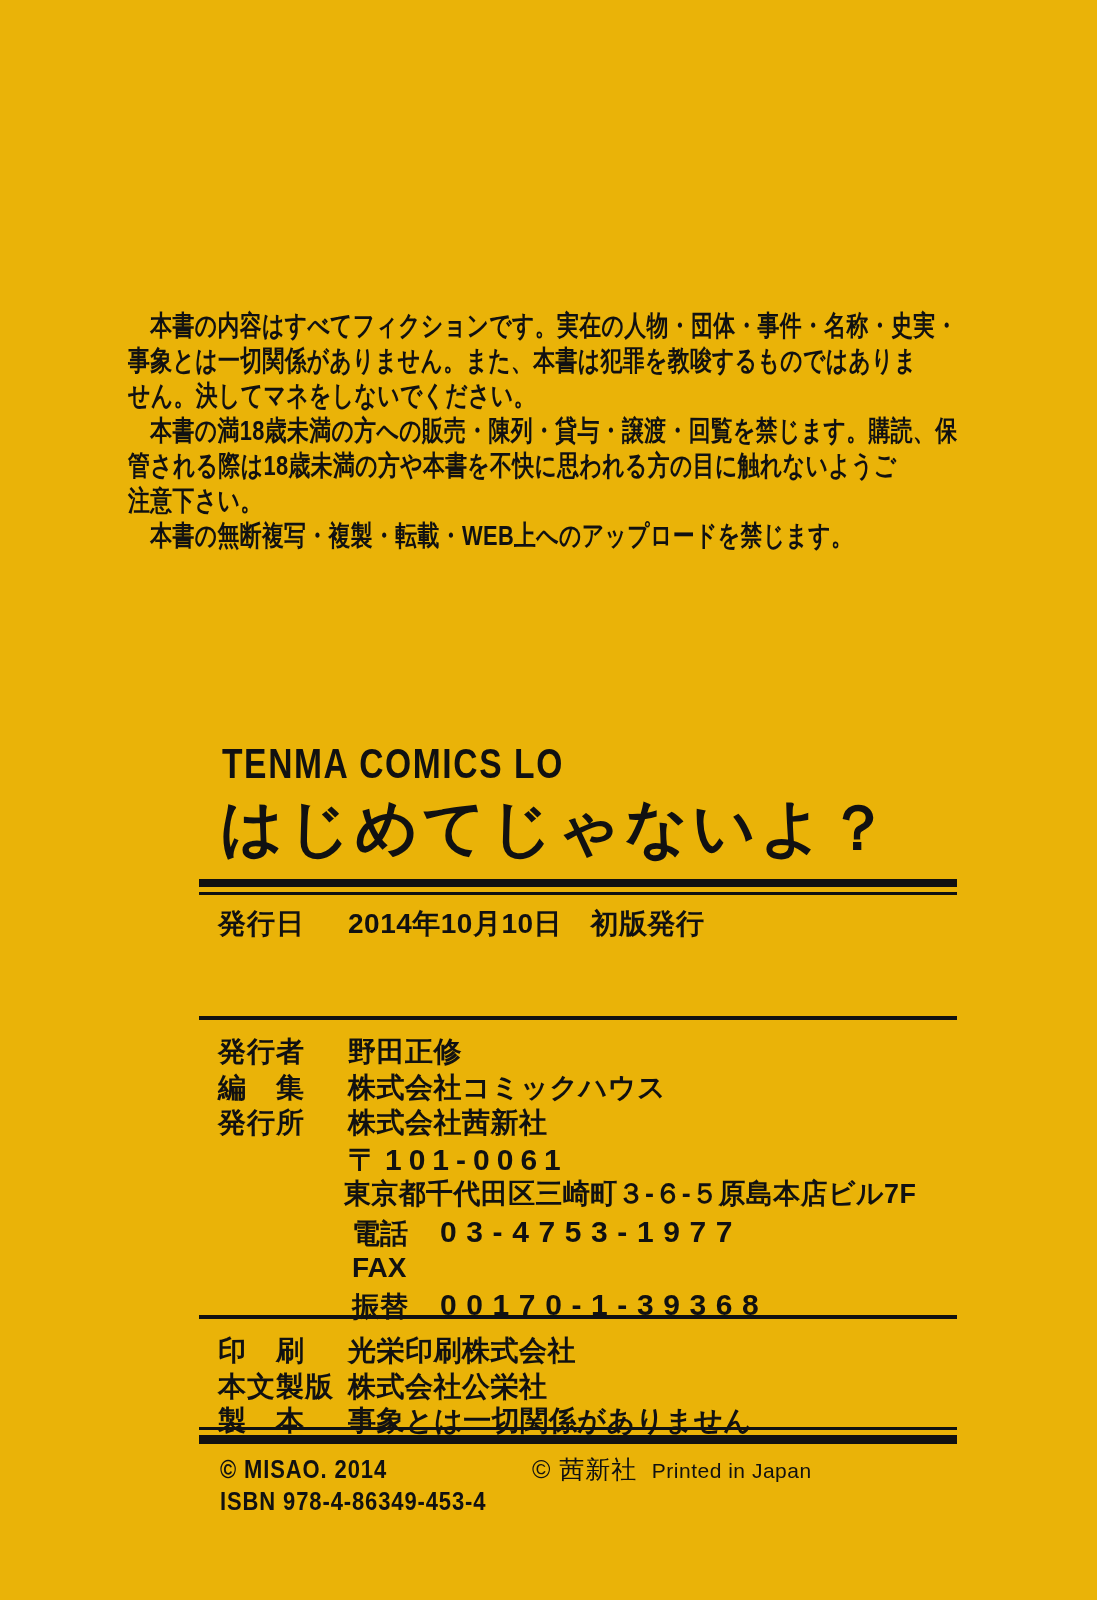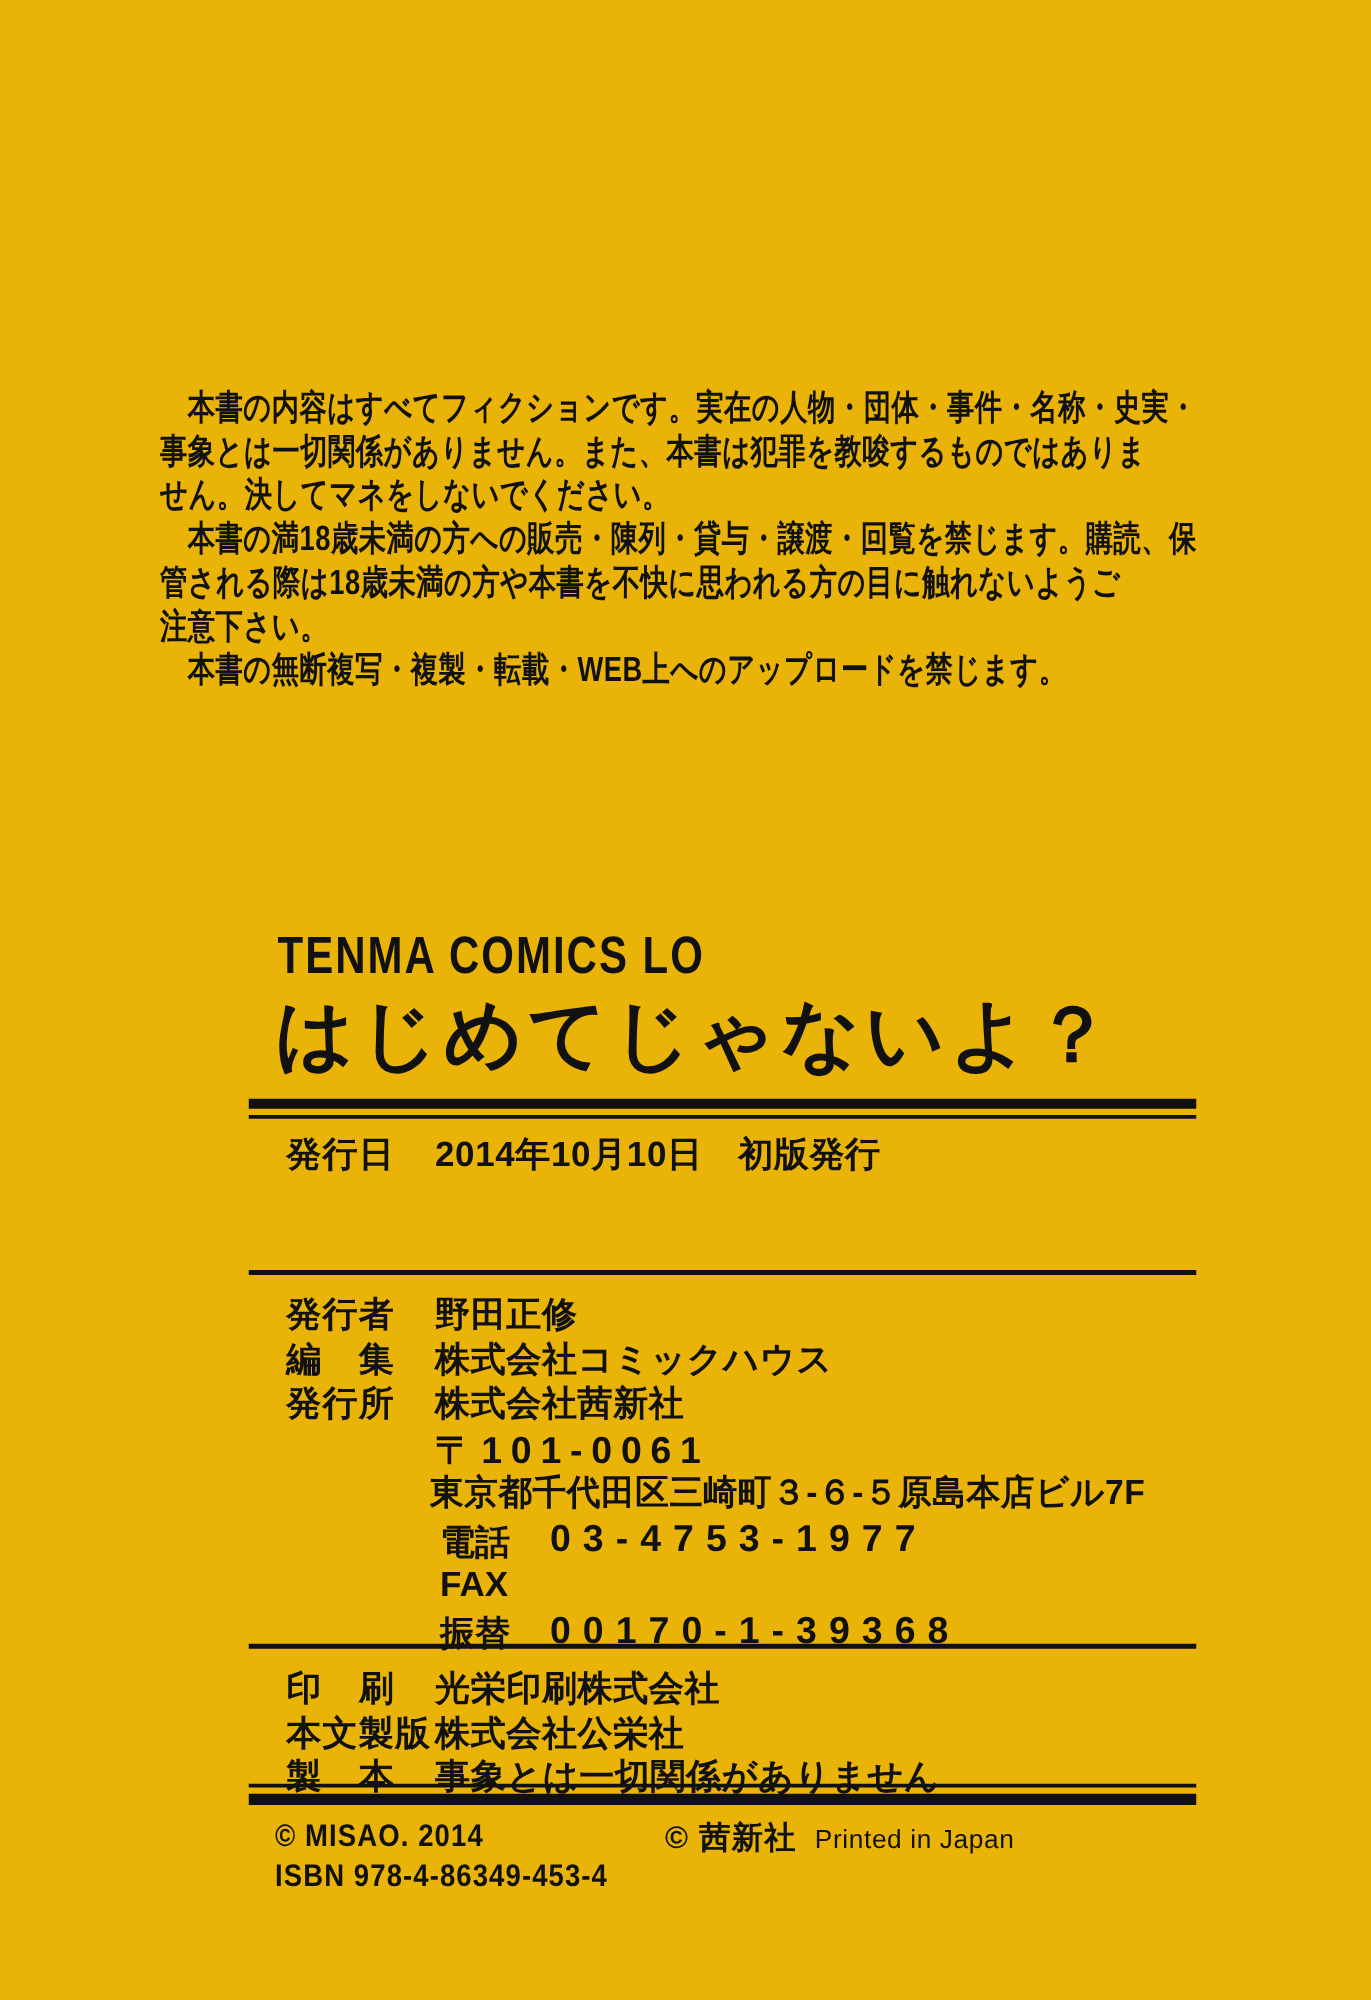--- a/index.html
+++ b/index.html
@@ -30,21 +30,21 @@
   .rule{position:absolute;left:199px;width:758px;background:#111;}
   .r-thick-a{top:879px;height:8px;}
   .r-thin-a{top:892px;height:3px;}
   .r-mid{top:1016px;height:4px;}
   .r-prod{top:1315px;height:4px;}
   .r-thin-b{top:1427px;height:3px;}
   .r-thick-b{top:1435px;height:9px;}
   
   .crow{position:absolute;left:0;top:0;width:1097px;height:34px;}
   .crow .label{
-    position:absolute;left:229px;font-size:28px;font-weight:700;
+    position:absolute;left:218px;font-size:28px;font-weight:700;
     white-space:pre;letter-spacing:1px;
   }
   .crow .value{
     position:absolute;left:348px;font-size:28px;font-weight:600;
     white-space:pre;letter-spacing:0.5px;
   }
   .row-date .value{font-weight:700;text-align:center;}
   .postal{
     position:absolute;left:348px;top:1140px;
     font-size:30px;font-weight:600;letter-spacing:7px;white-space:nowrap;
@@ -64,21 +64,21 @@
   }
   
   .f-copy,.f-isbn{
     position:absolute;left:220px;font-size:25px;font-weight:700;
     white-space:nowrap;transform:scaleX(0.88);transform-origin:0 0;
     letter-spacing:1px;
   }
   .f-copy{top:1455px;}
   .f-isbn{top:1487px;}
   .f-pub{position:absolute;left:532px;top:1453px;white-space:nowrap;}
-  .f-pub .pubmark{font-size:25px;font-weight:700;letter-spacing:1px;}
+  .f-pub .pubmark{font-size:25px;font-weight:400;letter-spacing:1px;}
   .f-pub .printed{font-size:21px;font-weight:500;margin-left:10px;letter-spacing:0.5px;}
   .f-notices{position:absolute;left:518px;top:1485px;}
   .f-notice{
     font-size:18px;font-weight:600;line-height:22px;height:22px;
     white-space:pre;transform:scaleX(0.93);transform-origin:0 50%;
   }
 </style>
 </head>
 <body>
 

